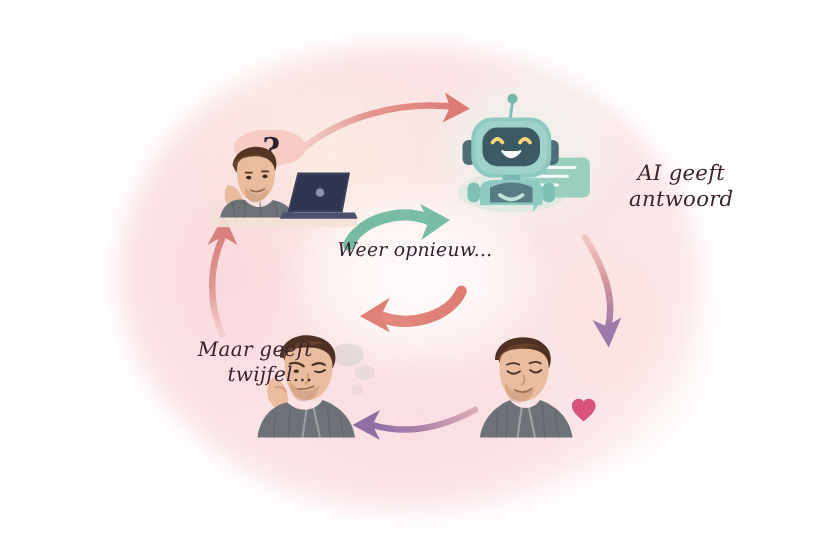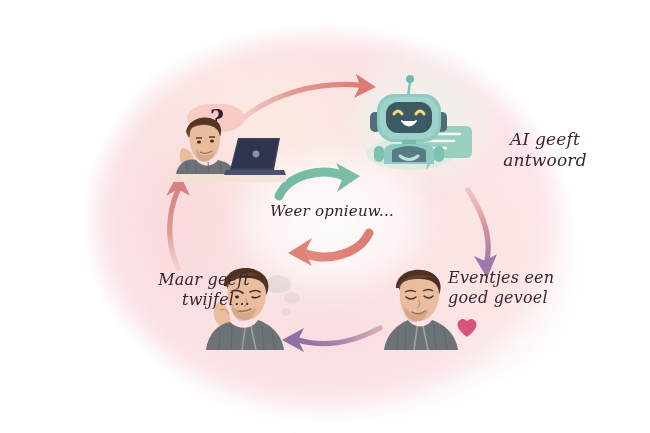--- a/index.html
+++ b/index.html
@@ -114,21 +114,21 @@
     font-size: 16px;
     text-align: left;
   }
   #label-doubt {
     left: 120px; top: 270px;
     width: 130px;
     font-size: 16px;
     text-align: right;
   }
   #label-center {
-    left: 256px; top: 202px;
+    left: 256px; top: 191px;
     width: 152px;
     font-size: 15px;
     text-align: center;
     color: #332030;
   }
   
   .figure { position: absolute; }
   #fig-laptop  { left: 168px; top: 104px; width: 118px; height: 78px; }
   #fig-robot   { left: 362px; top: 72px;  width: 112px; height: 104px; }
   #fig-content { left: 372px; top: 258px; width: 102px; height: 98px; }
@@ -344,21 +344,19 @@
 
   <svg class="heart" viewBox="0 0 24 24">
     <path d="M12 21 C12 21 2.5 14.5 2.5 8.6 C2.5 5.4 5 3 8 3 C10 3 11.3 4.1 12 5.2
              C12.7 4.1 14 3 16 3 C19 3 21.5 5.4 21.5 8.6 C21.5 14.5 12 21 12 21 Z" fill="#d9547c"></path>
   </svg>
 
 
   <div class="label" id="label-ai">AI geeft
 antwoord</div>
 
-  <div class="label" id="label-good">Eventjes een
-goed gevoel</div>
 
   <div class="label" id="label-doubt">Maar geeft
 twijfel...</div>
 
   <div class="label" id="label-center">Weer opnieuw...</div>
 
 </div>
 
 </body></html>

